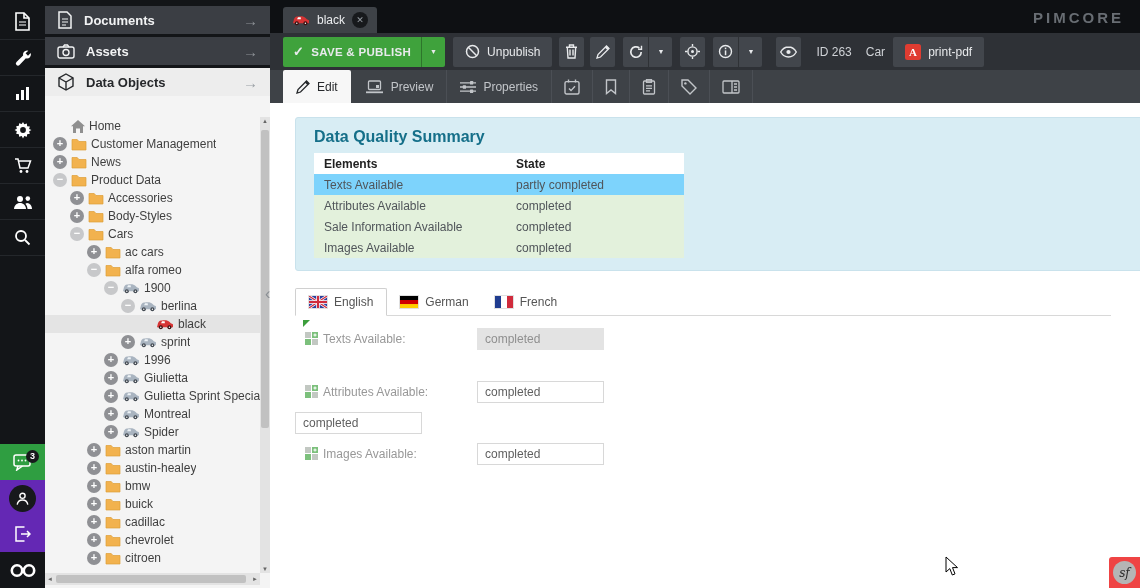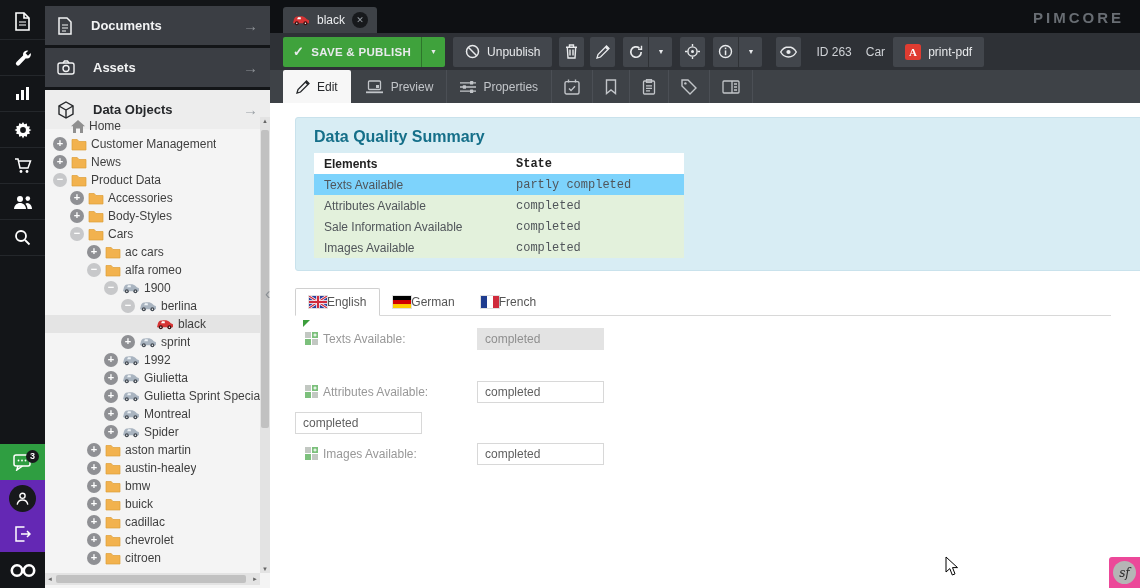--- a/index.html
+++ b/index.html
@@ -13,21 +13,21 @@
   .ib-item { height:36px; display:flex; align-items:center; justify-content:center; color:#fff; border-bottom:1px solid #24272b; position:relative; cursor:pointer; }
   #iconbar-bottom { margin-top:auto; }
   .ib-bottom { height:36px; display:flex; align-items:center; justify-content:center; position:relative; cursor:pointer; }
   .ib-badge { position:absolute; top:6px; right:6px; min-width:13px; height:13px; border-radius:7px; background:#17191c; color:#fff; font-size:9px; line-height:13px; text-align:center; font-weight:bold; }
   .avatar-circle { width:27px; height:27px; border-radius:50%; background:#17191c; display:flex; align-items:center; justify-content:center; }
   .ic { display:inline-flex; align-items:center; justify-content:center; }
 
   
   .panel { position:absolute; left:45px; top:0; width:225px; height:588px; background:#f4f4f4; z-index:4; }
   .panel-topstrip { height:6px; background:#131518; }
-  .acc-header { height:39px; display:flex; align-items:center; gap:18px; padding:0 12px; font-size:13px; font-weight:bold; cursor:pointer; }
+  .acc-header { height:28px; display:flex; align-items:center; gap:11px; padding:0 12px; font-size:13px; font-weight:bold; cursor:pointer; }
   .acc-header.dark { background:#3b3e44; color:#f2f3f4; }
   .acc-header.dark .acc-arrow { color:#8d9196; }
   .acc-header.light { background:#ededed; color:#26282b; }
   .acc-header.light .acc-arrow { color:#9aa0a5; }
   .acc-arrow { margin-left:auto; font-size:15px; font-weight:normal; }
   .acc-gap { height:3px; background:#131518; }
 
   .tree { position:absolute; top:117px; left:0; right:10px; bottom:16px; overflow:hidden; }
   .trow { height:18px; display:flex; align-items:center; gap:4px; white-space:nowrap; overflow:hidden; font-size:12px; color:#3f3f3f; cursor:pointer; }
   .trow.sel { background:#e4e4e4; }
@@ -71,38 +71,38 @@
   .content { position:absolute; top:103px; left:0; right:0; bottom:0; background:#fff; padding-left:25px; }
   .ctabs { margin-top:12px; display:flex; align-items:flex-end; border-bottom:1px solid #d5d5d5; width:816px; height:27px; font-size:12px; color:#555; }
   .ctab { padding:6px 13px; cursor:pointer; }
   .ctab.active { background:#fff; border:1px solid #d0d0d0; border-bottom:1px solid #fff; margin-bottom:-1px; border-radius:2px 2px 0 0; color:#333; }
 
   .summary { margin-top:14px; width:904px; background:#d8edf4; border:1px solid #c9e2ec; border-radius:3px; padding:10px 18px 12px; }
   .summary-title { font-size:16px; font-weight:bold; color:#156f89; margin-bottom:7px; }
   .sum-table { border-collapse:collapse; font-size:12px; }
   .sum-table th { background:#fff; font-weight:bold; color:#222; text-align:left; height:21px; padding:0 10px; }
   .sum-table td { height:21px; padding:0 10px; color:#50555a; }
-  .sum-table .c1 { width:192px; } .sum-table .c2 { width:178px;font-family:Liberation Mono, monospace; }
+  .sum-table .c1 { width:192px; } .sum-table .c2 { width:178px; }
   tr.st-warning td { background:#7dd3fc; }
   tr.st-success td { background:#e3f1dc; }
 
   .langtabs { margin-top:18px; display:flex; align-items:flex-end; border-bottom:1px solid #d8d8d8; width:816px; height:27px; font-size:12px; color:#555; }
-  .ltab { display:flex; align-items:center; padding:6px 13px; cursor:pointer; }
+  .ltab { display:flex; align-items:center; gap:7px; padding:6px 13px; cursor:pointer; }
   .ltab.active { background:#fff; border:1px solid #d0d0d0; border-bottom:1px solid #fff; margin-bottom:-1px; border-radius:2px 2px 0 0; }
   .flag { display:inline-flex; line-height:0; box-shadow:0 0 0 1px rgba(0,0,0,.12); }
 
   .fields { margin-top:11px; }
   .field-row { display:flex; align-items:center; height:23px; margin-bottom:8px; position:relative;gap:14px; }
   .field-row.first { margin-bottom:30px; }
   .f-label { width:158px; display:flex; align-items:center; gap:5px; font-size:12px; color:#989898; margin-left:10px; }
   .f-input { width:127px; height:22px; border:1px solid #d8d8d8; background:#fff; font-family:inherit; font-size:12px; color:#5f5f5f; padding:0 7px; }
   .f-input.disabled { background:#e3e3e3; border-color:#e3e3e3; color:#8f8f8f; }
   .dirty-marker { position:absolute; left:8px; top:-7px; width:0; height:0; border-top:7px solid #3c9e3c; border-right:7px solid transparent; }
 
-  .sf-badge { position:absolute; right:0; bottom:0; width:31px; height:31px; background:#ec4899; border-radius:3px 0 0 0; display:flex; align-items:center; justify-content:center; z-index:8; cursor:pointer; }
+  .sf-badge { position:absolute; right:0; bottom:0; width:31px; height:31px; background:#ef4444; border-radius:3px 0 0 0; display:flex; align-items:center; justify-content:center; z-index:8; cursor:pointer; }
   .sf-circle { width:23px; height:23px; border-radius:50%; background:#b5b5b5; color:#2c2c2c; font-family:"DejaVu Serif", serif; font-style:italic; font-size:12px; display:flex; align-items:center; justify-content:center; }
   .cursor { position:absolute; left:945px; top:556px; z-index:9; pointer-events:none; }
 </style>
 </head>
 <body>
 
 <div class="app">
 
   <div class="iconbar">
     <div id="iconbar-top">
@@ -389,21 +389,21 @@
           <span class="ic">
             <svg width="18" height="12" viewBox="0 0 18 12">
               <path d="M1 9.2L1.9 5.6C2.3 4 3.4 2.9 5.1 2.6 6.3 2.4 8 2.3 9 2.3c1.8 0 3.4.6 4.6 1.8l1.2 1.2 1.7.6c.4.2.5.5.5.9v2.4z" fill="#a9b4c0"></path>
               <path d="M6 3.3l2.7-.1.2 2H5.1z" fill="#eef3f7"></path>
               <circle cx="4.8" cy="9.3" r="2" fill="#434a52"></circle>
               <circle cx="4.8" cy="9.3" r=".7" fill="#fff"></circle>
               <circle cx="13.4" cy="9.3" r="2" fill="#434a52"></circle>
               <circle cx="13.4" cy="9.3" r=".7" fill="#fff"></circle>
             </svg>
           </span>
-          <span class="tlabel">1992</span>
+          <span class="tlabel">1996</span>
         </div>
         <div class="trow" style="padding-left: 59px;">
           <span class="texp plus">+</span>
           <span class="ic">
             <svg width="18" height="12" viewBox="0 0 18 12">
               <path d="M1 9.2L1.9 5.6C2.3 4 3.4 2.9 5.1 2.6 6.3 2.4 8 2.3 9 2.3c1.8 0 3.4.6 4.6 1.8l1.2 1.2 1.7.6c.4.2.5.5.5.9v2.4z" fill="#a9b4c0"></path>
               <path d="M6 3.3l2.7-.1.2 2H5.1z" fill="#eef3f7"></path>
               <circle cx="4.8" cy="9.3" r="2" fill="#434a52"></circle>
               <circle cx="4.8" cy="9.3" r=".7" fill="#fff"></circle>
               <circle cx="13.4" cy="9.3" r="2" fill="#434a52"></circle>

